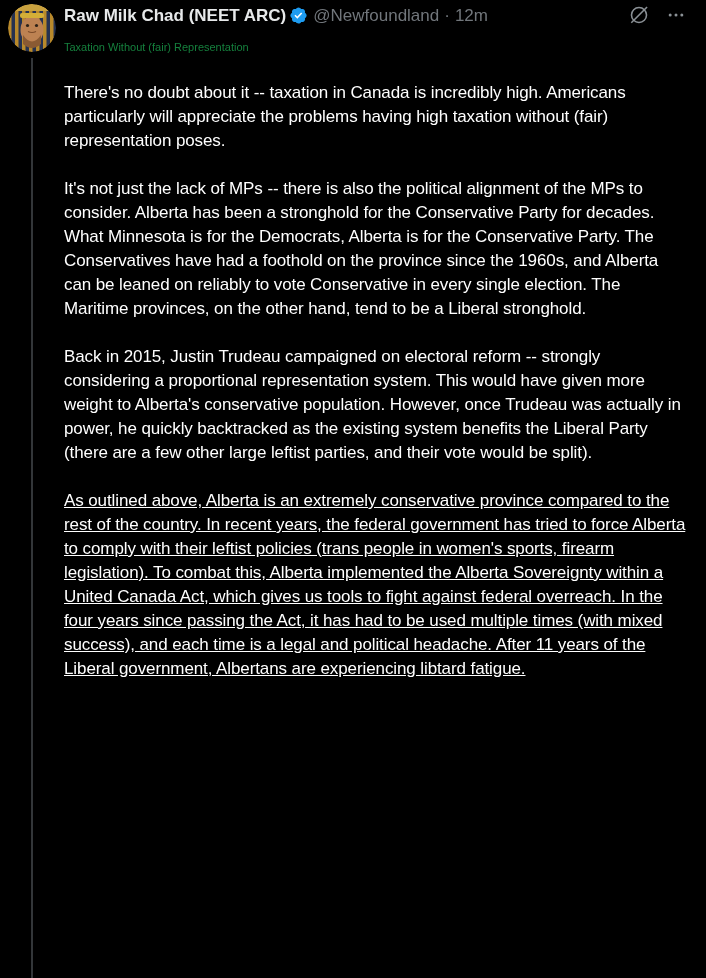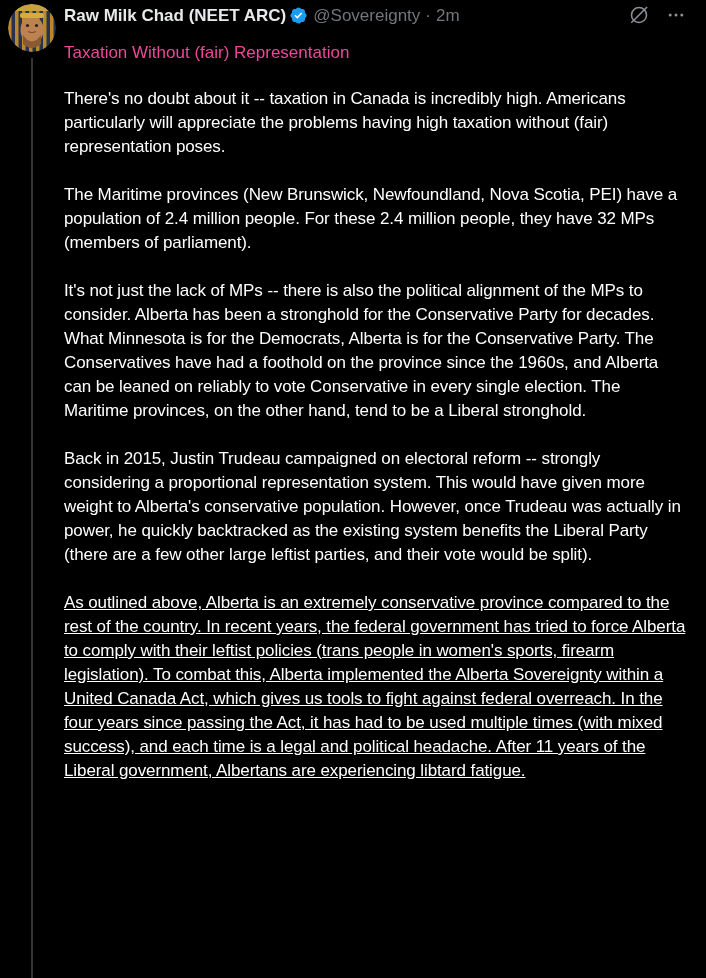--- a/index.html
+++ b/index.html
@@ -72,24 +72,24 @@
   }
   .icon-btn {
     background: none;
     border: none;
     padding: 0;
     cursor: pointer;
     display: flex;
     align-items: center;
   }
   .title {
-    margin-top: 15px;
-    font-size: 17px;
+    margin-top: 9px;
+    font-size: 11px;
     line-height: 24px;
-    color: #ec4899;
+    color: #15803d;
   }
   .body {
     margin-top: 22px;
     font-size: 17px;
     line-height: 24px;
     color: #ffffff;
     letter-spacing: -0.1px;
   }
   .body p { margin: 0 0 24px 0; }
   .body p:last-child { margin-bottom: 0; text-decoration: underline; }
@@ -127,23 +127,23 @@
   </div>
 
   <div class="content">
 
     <div class="header-row">
       <span class="name">Raw Milk Chad (NEET ARC)</span>
       <svg class="badge" viewBox="0 0 22 22">
         <path fill="#1d9bf0" d="M20.396 11c-.018-.646-.215-1.275-.57-1.816-.354-.54-.852-.972-1.438-1.246.223-.607.27-1.264.14-1.897-.131-.634-.437-1.218-.882-1.687-.47-.445-1.053-.75-1.687-.882-.633-.13-1.29-.083-1.897.14-.273-.587-.704-1.086-1.245-1.44S11.647 1.62 11 1.604c-.646.017-1.273.213-1.813.568s-.969.854-1.24 1.44c-.608-.223-1.267-.272-1.902-.14-.635.13-1.22.436-1.69.882-.445.47-.749 1.055-.878 1.688-.13.633-.08 1.29.144 1.896-.587.274-1.087.705-1.443 1.245-.356.54-.555 1.17-.574 1.817.02.647.218 1.276.574 1.817.356.54.856.972 1.443 1.245-.224.606-.274 1.263-.144 1.896.13.634.433 1.218.877 1.688.47.443 1.054.747 1.687.878.633.132 1.29.084 1.897-.136.274.586.705 1.084 1.246 1.439.54.354 1.17.551 1.816.569.647-.016 1.276-.213 1.817-.567s.972-.854 1.245-1.44c.604.239 1.266.296 1.903.164.636-.132 1.22-.447 1.68-.907.46-.46.776-1.044.908-1.681s.075-1.299-.165-1.903c.586-.274 1.084-.705 1.439-1.246.354-.54.551-1.17.569-1.816z"></path>
         <path fill="#ffffff" d="M9.662 14.85l-3.429-3.428 1.293-1.302 2.072 2.072 4.4-4.794 1.347 1.246z"></path>
       </svg>
-      <span class="handle">@Sovereignty</span>
+      <span class="handle">@Newfoundland</span>
       <span class="sep">·</span>
-      <span class="time">2m</span>
+      <span class="time">12m</span>
 
       <span class="header-actions">
         <button class="icon-btn">
           <svg width="22" height="22" viewBox="0 0 24 24">
             <circle cx="12" cy="12" r="8.2" fill="none" stroke="#8b9196" stroke-width="1.7"></circle>
             <line x1="20.8" y1="3.2" x2="3.6" y2="20.4" stroke="#8b9196" stroke-width="1.7"></line>
           </svg>
         </button>
         <button class="icon-btn">
           <svg width="20" height="20" viewBox="0 0 24 24">
@@ -152,20 +152,19 @@
             <circle cx="19" cy="12" r="1.8" fill="#8b9196"></circle>
           </svg>
         </button>
       </span>
     </div>
 
     <div class="title">Taxation Without (fair) Representation</div>
 
     <div class="body">
       <p>There's no doubt about it -- taxation in Canada is incredibly high. Americans particularly will appreciate the problems having high taxation without (fair) representation poses.</p>
-      <p>The Maritime provinces (New Brunswick, Newfoundland, Nova Scotia, PEI) have a population of 2.4 million people. For these 2.4 million people, they have 32 MPs (members of parliament).</p>
       <p>It's not just the lack of MPs -- there is also the political alignment of the MPs to consider. Alberta has been a stronghold for the Conservative Party for decades. What Minnesota is for the Democrats, Alberta is for the Conservative Party. The Conservatives have had a foothold on the province since the 1960s, and Alberta can be leaned on reliably to vote Conservative in every single election. The Maritime provinces, on the other hand, tend to be a Liberal stronghold.</p>
       <p>Back in 2015, Justin Trudeau campaigned on electoral reform -- strongly considering a proportional representation system. This would have given more weight to Alberta's conservative population. However, once Trudeau was actually in power, he quickly backtracked as the existing system benefits the Liberal Party (there are a few other large leftist parties, and their vote would be split).</p>
       <p>As outlined above, Alberta is an extremely conservative province compared to the rest of the country. In recent years, the federal government has tried to force Alberta to comply with their leftist policies (trans people in women's sports, firearm legislation). To combat this, Alberta implemented the Alberta Sovereignty within a United Canada Act, which gives us tools to fight against federal overreach. In the four years since passing the Act, it has had to be used multiple times (with mixed success), and each time is a legal and political headache. After 11 years of the Liberal government, Albertans are experiencing libtard fatigue.</p>
     </div>
 
   </div>
 </div>
 
 </body></html>

